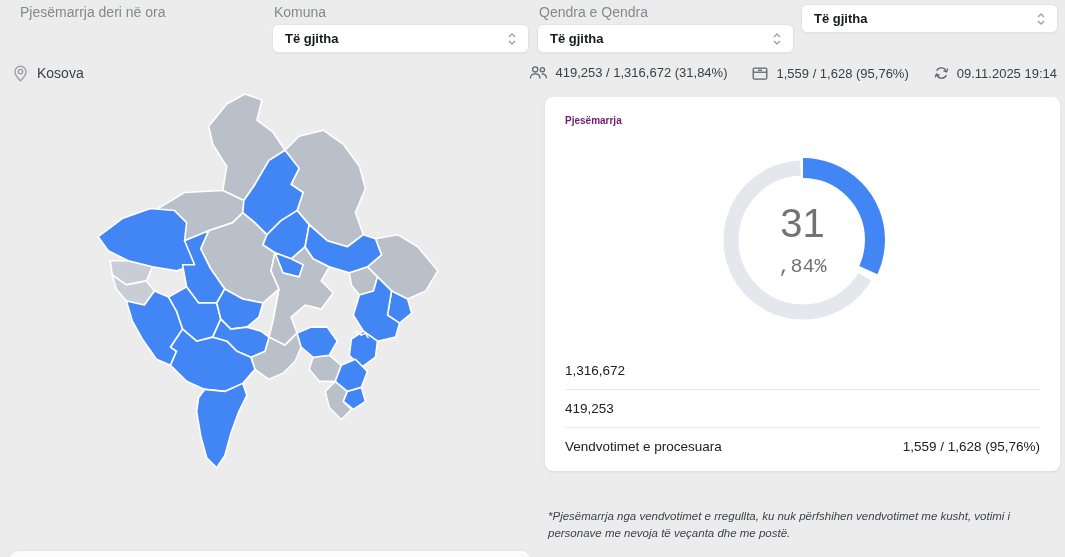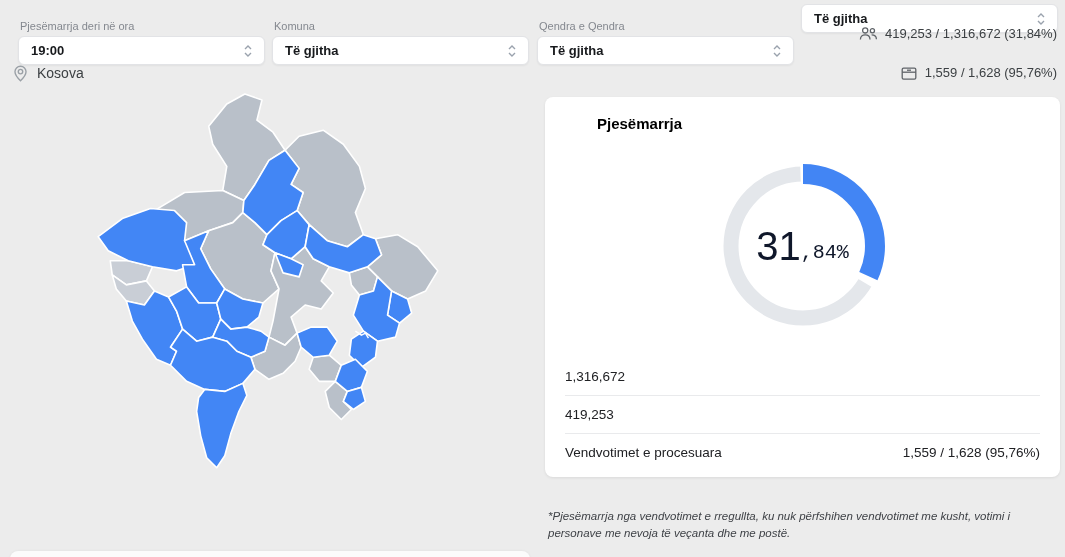--- a/index.html
+++ b/index.html
@@ -7,54 +7,54 @@
   body {
     font-family:"Liberation Sans", sans-serif;
     background:#ececec;
     position:relative;
     color:#3c4043;
   }
 
   
   .filters { position:absolute; top:0; left:0; right:0; height:52px; }
   .filter { position:absolute; top:4px; }
-  .filter .flabel { font-size:11px; color:#84888f; margin-bottom:4px; padding-left:2px;margin-top:16px; }
+  .filter .flabel { font-size:14px; color:#84888f; margin-bottom:4px; padding-left:2px; }
   .select {
     height:29px; background:#fff; border:1px solid #e2e3e6; border-radius:6px;
     box-shadow:0 1px 2px rgba(0,0,0,.05);
     display:flex; align-items:center; justify-content:space-between;
     padding:0 10px 0 12px; cursor:pointer;
   }
   .select .sval { font-size:13px; font-weight:700; color:#17191c; }
   .updown { display:block; width:12px; height:16px; }
   .f1 { left:18px;  width:247px; }
   .f2 { left:272px; width:257px; }
   .f3 { left:537px; width:257px; }
   .f4 { left:801px; width:257px; }
 
   
   .subbar { position:absolute; top:56px; left:0; right:0; height:34px;
             display:flex; align-items:center; justify-content:space-between;
             padding:0 8px 0 12px; }
   .loc { display:flex; align-items:center; gap:8px; font-size:14px; color:#3c4043; }
-  .stats { display:flex; align-items:flex-end; gap:24px;flex-direction:column; }
+  .stats { display:flex; align-items:flex-start; gap:24px; }
   .stat { display:flex; align-items:center; gap:7px; font-size:13px; color:#3c4043; }
 
   
   .mapwrap { position:absolute; left:58px; top:88px; width:432px; height:432px; }
   .mapwrap svg { width:100%; height:100%; }
   .region { stroke:#ffffff; stroke-width:1.6; stroke-linejoin:round; }
 
   
   .card {
     position:absolute; left:545px; top:97px; width:515px;
     background:#fff; border-radius:8px; box-shadow:0 1px 3px rgba(0,0,0,.08);
     padding:18px 20px 6px 20px;
   }
-  .card-title { font-size:15px; font-weight:700; color:#000000;margin-left:32px; }
+  .card-title { font-size:10px; font-weight:700; color:#701a75; }
   .donut-wrap { position:relative; width:200px; height:200px; margin:14px auto 12px auto; }
   .donut-label {
     position:absolute; inset:0; display:flex; align-items:center; justify-content:center;
     color:#4285f4; pointer-events:none;
   }
   .donut-label .big { font-size:40px; line-height:1; }
   .donut-label .small { font-size:20px; line-height:1; padding-top:14px;font-family:Liberation Mono, monospace; }
   .trow { display:flex; justify-content:space-between; align-items:center;
           padding:11px 0; font-size:13.5px; color:#202124; }
   .trow + .trow { border-top:1px solid #e9eaec; }
@@ -70,27 +70,20 @@
     position:absolute; left:10px; top:551px; width:520px; height:12px;
     background:#fbfbfb; border-radius:8px 8px 0 0; box-shadow:0 0 3px rgba(0,0,0,.06);
   }
 </style>
 </head>
 <body>
 
 <div class="filters">
   <div class="filter f1">
     <div class="flabel">Pjesëmarrja deri në ora</div>
-    <div class="select">
-      <span class="sval">19:00</span>
-      <svg class="updown" viewBox="0 0 12 16" fill="none" stroke="#9aa2ad" stroke-width="1.4">
-          <path d="M3 6 L6 3 L9 6"></path>
-          <path d="M3 10 L6 13 L9 10"></path>
-        </svg>
-    </div>
   </div>
   <div class="filter f2">
     <div class="flabel">Komuna</div>
     <div class="select">
       <span class="sval">Të gjitha</span>
       <svg class="updown" viewBox="0 0 12 16" fill="none" stroke="#9aa2ad" stroke-width="1.4">
           <path d="M3 6 L6 3 L9 6"></path>
           <path d="M3 10 L6 13 L9 10"></path>
         </svg>
     </div>
@@ -194,21 +187,21 @@
 
 <div class="card">
   <div class="card-title">Pjesëmarrja</div>
 
   <div class="donut-wrap">
     <svg viewBox="0 0 200 200">
       <circle id="donut-track" cx="100" cy="100" r="72" fill="none" stroke-width="15" stroke="#e4e7eb"></circle>
       <circle id="donut-halo" cx="100" cy="100" r="72" fill="none" stroke="#ffffff" stroke-width="25" stroke-dasharray="154.0407665300306 452.3893421169302" transform="rotate(-92 100 100)"></circle>
       <circle id="donut-progress" cx="100" cy="100" r="72" fill="none" stroke-width="20" stroke="#4285f4" stroke-dasharray="144.0407665300306 452.3893421169302" transform="rotate(-90 100 100)"></circle>
     </svg>
-    <div class="donut-label" style="color: #0f172a;">
+    <div class="donut-label" style="color: #737373; flex-direction: column;">
       <span class="big">31</span>
         <span class="small">,84%</span>
     </div>
   </div>
 
   <div class="ttable">
     <div class="trow">
       <span class="tval">1,316,672</span>
     </div>
     <div class="trow">

